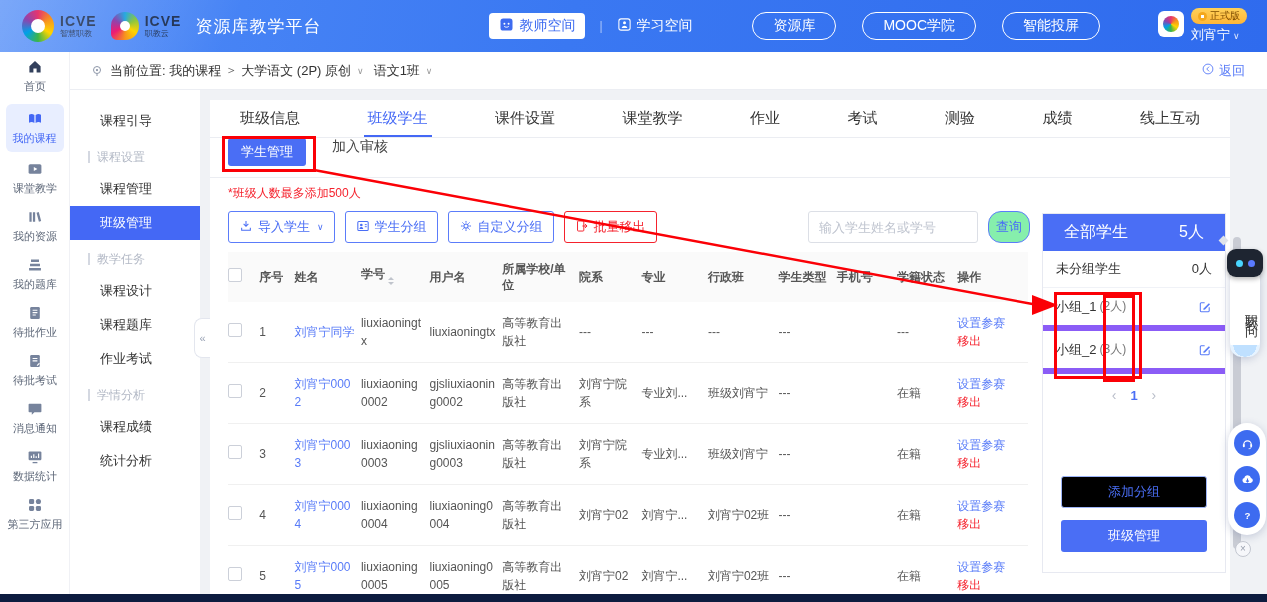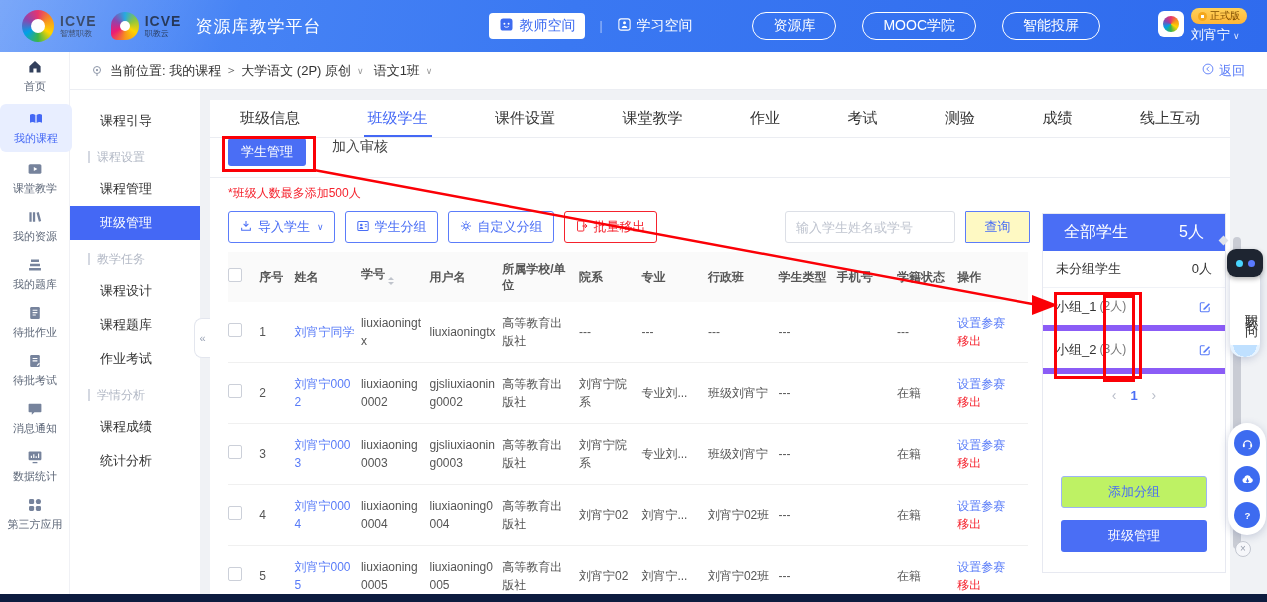--- a/index.html
+++ b/index.html
@@ -50,21 +50,21 @@
   .bc-sep { color:#666; margin:0 4px; font-size:12px; }
   .bc-caret { color:#999; font-size:9px; margin:0 10px 0 6px; }
   .back-link { margin-left:auto; color:#587bf8; font-size:13px; display:inline-flex; align-items:center; gap:4px; cursor:pointer; }
 
   
   .rail { position:absolute; left:0; top:52px; width:70px; height:542px; background:#fff; border-right:1px solid #f0f1f5; z-index:6; }
   .rail-item { width:70px; padding:7px 0 6px; display:flex; flex-direction:column; align-items:center; gap:4px; cursor:pointer; }
   .rail-item .ric { color:#76839c; display:flex; }
   .rail-item .rlb { font-size:11px; color:#5d6activa778; color:#5d6778; }
   .rail-item.first .ric { color:#32405c; }
-  .rail-item.active { background:#e8eeff; border-radius:6px; width:72px; margin:4px auto 2px; }
+  .rail-item.active { background:#e8eeff; border-radius:6px; width:58px; margin:4px auto 2px; }
   .rail-item.active .ric, .rail-item.active .rlb { color:#4468f5; }
 
   
   .sidebar { position:absolute; left:70px; top:90px; width:130px; height:504px; background:#fff; z-index:5; padding-top:14px; }
   .sb-item { height:34px; line-height:34px; padding-left:30px; font-size:13px; color:#333; cursor:pointer; }
   .sb-item.active { background:#4468f5; color:#fff; }
   .sb-section { height:30px; display:flex; align-items:center; gap:7px; padding-left:18px; font-size:12px; color:#b3b9c6; margin-top:4px; }
   .sb-section i { width:2px; height:12px; background:#d4d8e1; display:inline-block; }
   .collapse-handle { position:absolute; left:194px; top:318px; width:16px; height:40px; background:#fff;
     border:1px solid #e3e6ee; border-right:none; border-radius:8px 0 0 8px; color:#9aa3b5; font-size:11px;
@@ -82,22 +82,22 @@
   .notice { color:#f5222d; font-size:12px; padding:7px 0 0 18px; }
   .toolbar { display:flex; align-items:center; gap:10px; padding:9px 200px 9px 18px; }
   .btn-ob, .btn-or { display:inline-flex; align-items:center; gap:5px; background:#fff; border-radius:3px;
     height:32px; padding:0 10px; font-size:13px; cursor:pointer; }
   .btn-ob { border:1px solid #5b7cfa; color:#4a6ef5; }
   .btn-or { border:1px solid #f5222d; color:#f5222d; }
   .btn-ob .cv { font-size:9px; margin-left:2px; }
   .search-input { margin-left:auto; width:170px; height:32px; border:1px solid #dcdfe6; border-radius:3px;
     padding:0 10px; font-size:13px; color:#333; outline:none; }
   .search-input::placeholder { color:#bfc4cf; }
-  .btn-search { width:65px; height:32px; border:1px solid #5b7cfa; color:#4a6ef5; background:#fef9c3;
-    border-radius:1px; font-size:13px; cursor:pointer; }
+  .btn-search { width:42px; height:32px; border:1px solid #5b7cfa; color:#4a6ef5; background:#86efac;
+    border-radius:13px; font-size:13px; cursor:pointer; }
 
   table.students { margin-left:18px; width:800px; border-collapse:collapse; table-layout:fixed; }
   .students thead th { background:#fafafa; color:#555; font-size:12px; font-weight:bold; text-align:left;
     padding:9px 4px 9px 0; line-height:16px; word-break:break-all; }
   .students tbody td { border-bottom:1px solid #f0f0f0; padding:12px 6px 12px 0; font-size:12px; color:#555;
     line-height:18px; word-break:break-all; vertical-align:middle; }
   .cb { width:14px; height:14px; border:1px solid #ccd0d9; border-radius:2px; background:#fff; display:inline-block; cursor:pointer; }
   .name-link { color:#587bf8; cursor:pointer; }
   .op-join { color:#587bf8; display:block; cursor:pointer; }
   .op-remove { color:#f5222d; display:block; cursor:pointer; }
@@ -114,21 +114,21 @@
   .gp-row { height:37px; display:flex; align-items:center; justify-content:space-between; padding:0 13px;
     font-size:13px; color:#333; border-bottom:1px solid #f0f2f7; }
   .gp-group { height:43px; display:flex; align-items:center; padding:0 13px; font-size:13px; color:#333;
     border-bottom:6px solid #8b5cf6; cursor:pointer; }
   .gp-group .cnt { font-size:12px; color:#777; margin-left:3px; }
   .gp-group .edit { margin-left:auto; color:#587bf8; display:flex; cursor:pointer; }
   .gp-pagination { height:42px; display:flex; align-items:center; justify-content:center; gap:14px; }
   .gp-pagination .arr { color:#b8bdc9; font-size:14px; cursor:pointer; }
   .gp-pagination .pg { color:#4a6ef5; font-size:13px; font-weight:bold; }
   .gp-buttons { margin-top:auto; padding:0 18px 20px; display:flex; flex-direction:column; gap:12px; }
-  .btn-add { height:32px; background:#bef264; border:1px solid #9db4f7; color:#4a6ef5; border-radius:3px; font-size:13px; cursor:pointer; }
+  .btn-add { height:32px; background:#000000; border:1px solid #9db4f7; color:#4a6ef5; border-radius:3px; font-size:13px; cursor:pointer; }
   .btn-auto { height:32px; background:#4a6ef5; border:none; color:#fff; border-radius:3px; font-size:13px; cursor:pointer; }
 
   
   .scroll-thumb { position:absolute; left:1233px; top:237px; width:8px; height:312px; background:#c9ccd4; border-radius:4px; z-index:30; }
   .assistant { position:absolute; left:1226px; top:243px; width:38px; height:116px; z-index:60; }
   .assist-pill { position:absolute; left:4px; top:22px; width:30px; height:92px; background:#fff; border-radius:15px;
     box-shadow:0 2px 8px rgba(40,60,120,.25); }
   .assist-wave { position:absolute; left:4px; top:102px; width:30px; height:12px; border-radius:0 0 15px 15px;
     background:radial-gradient(circle at 50% 0,#bfe0ff 0 60%,#e6f3ff 61%); }
   .robot { position:absolute; left:1px; top:6px; width:36px; height:28px; background:#1e2531; border-radius:9px;

